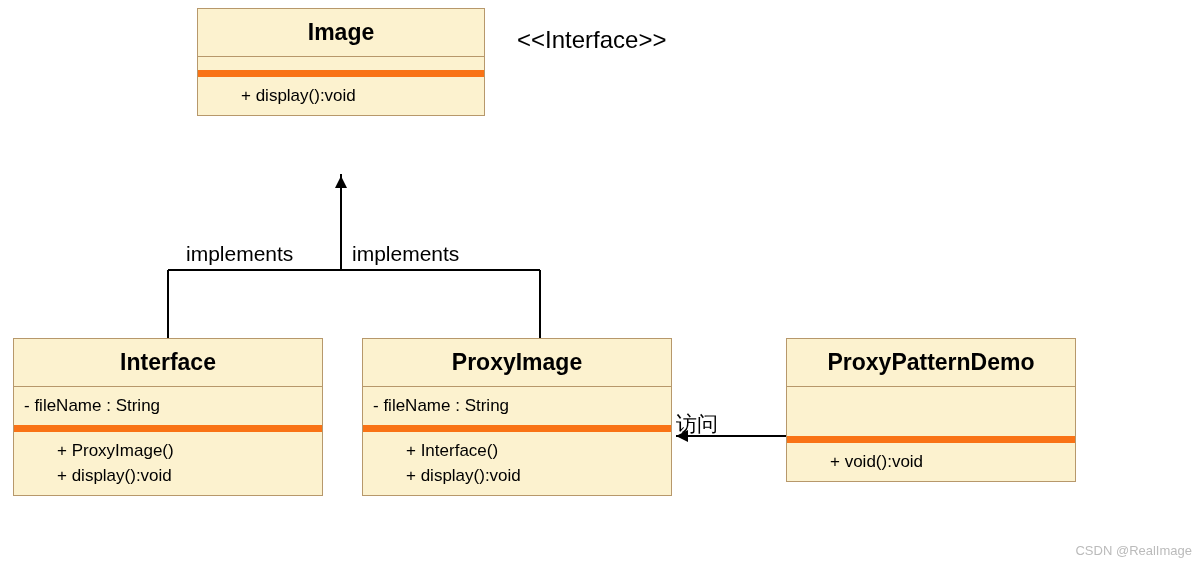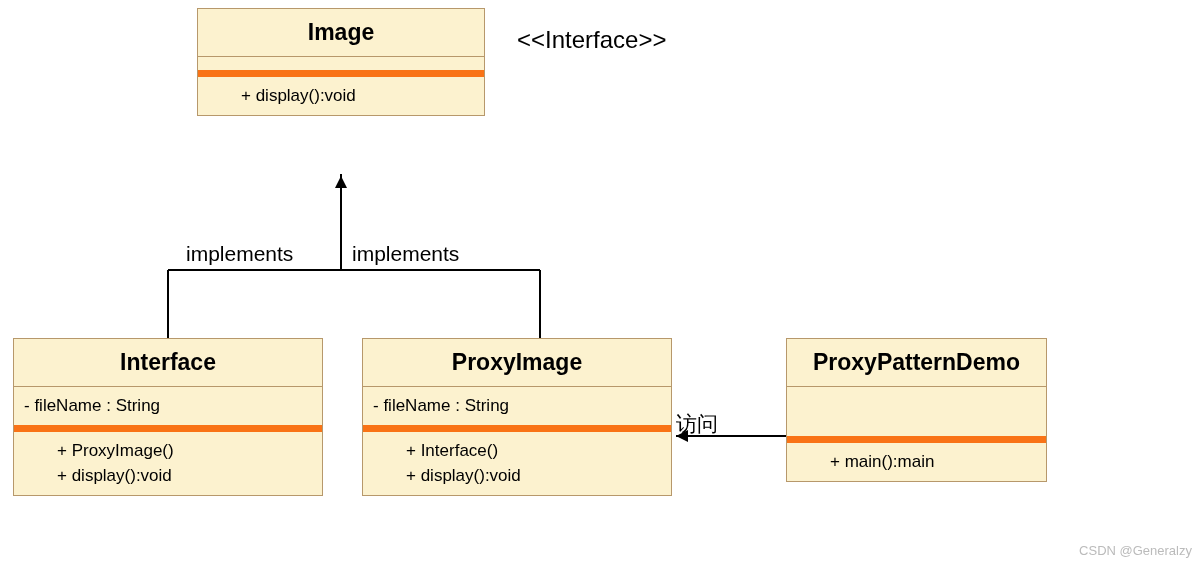--- a/index.html
+++ b/index.html
@@ -85,25 +85,25 @@
   <div class="uml-title">ProxyImage</div>
   <div class="uml-section">
     <div>- fileName : String</div>
   </div>
   <div class="uml-section">
     <div>+ Interface()</div>
     <div>+ display():void</div>
   </div>
 </div>
 
-<div class="uml-box" style="left:786px; top:338px; width:261px;">
+<div class="uml-box" style="left:786px; top:338px; width:290px;">
   <div class="uml-title">ProxyPatternDemo</div>
   <div class="uml-section empty" style="height:56px;"></div>
   <div class="uml-section">
-    <div>+ main():main</div>
+    <div>+ void():void</div>
   </div>
 </div>
 
 <svg class="connector">
   <defs>
     <marker id="arrow" markerWidth="12" markerHeight="12" refX="10" refY="5" orient="auto" markerUnits="userSpaceOnUse">
       <path d="M 0 0 L 10 5 L 0 10" fill="none" stroke="#000" stroke-width="2"></path>
     </marker>
     <marker id="arrow-solid" markerWidth="14" markerHeight="14" refX="12" refY="6" orient="auto" markerUnits="userSpaceOnUse">
       <path d="M 0 0 L 12 6 L 0 12 Z" fill="#000"></path>
@@ -120,13 +120,13 @@
 
   <path d="M 540 338 L 540 270" stroke="#000" stroke-width="2" fill="none"></path>
 
   <path d="M 786 436 L 676 436" stroke="#000" stroke-width="2" fill="none" marker-end="url(#arrow-solid)"></path>
 </svg>
 
 <div class="rel-label" style="left:186px; top:242px;">implements</div>
 <div class="rel-label" style="left:352px; top:242px;">implements</div>
 <div class="rel-label" style="left:676px; top:410px;">访问</div>
 
-<div class="watermark">CSDN @Generalzy</div>
+<div class="watermark">CSDN @RealImage</div>
 
 </body></html>

